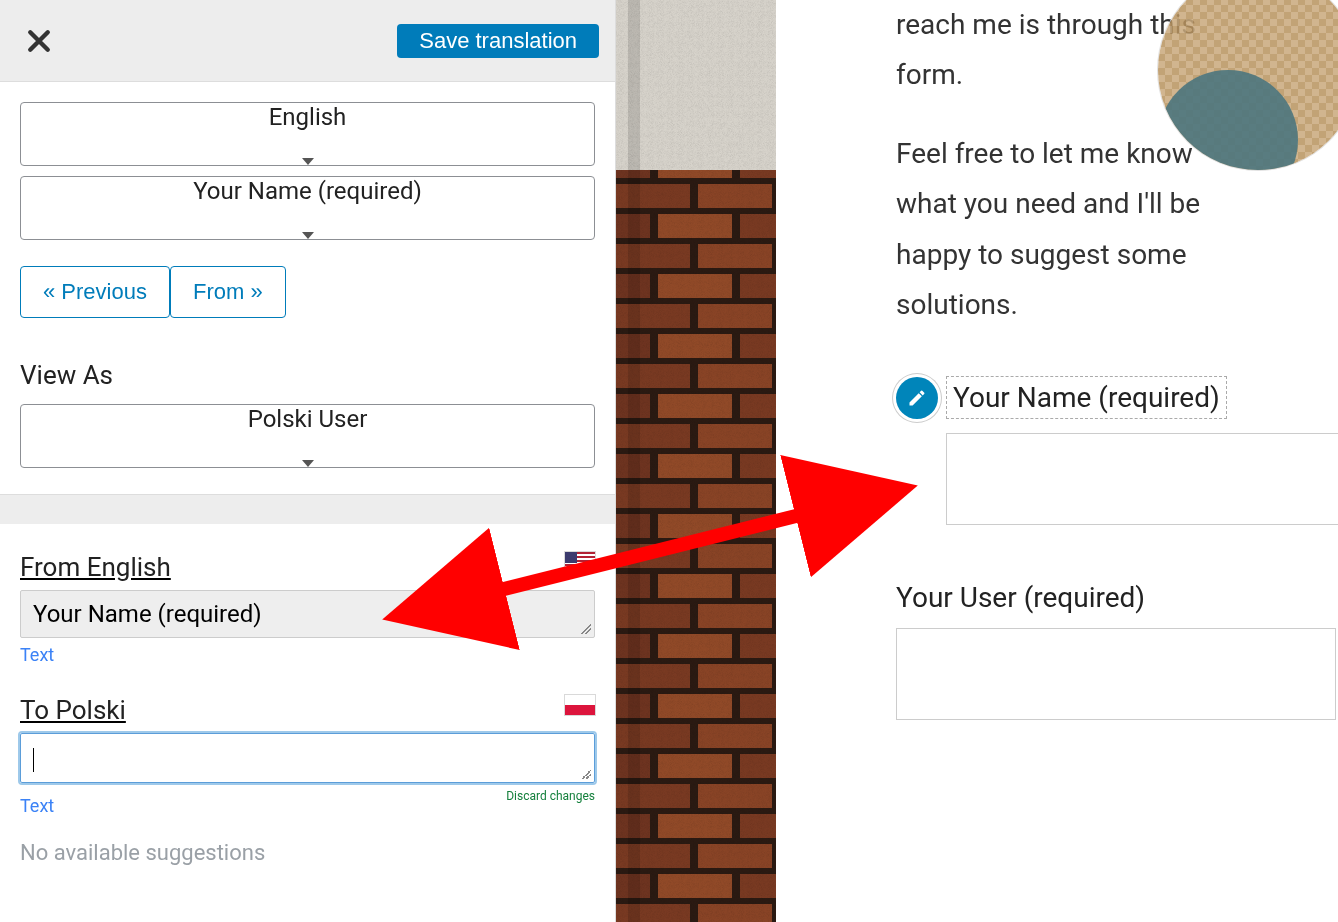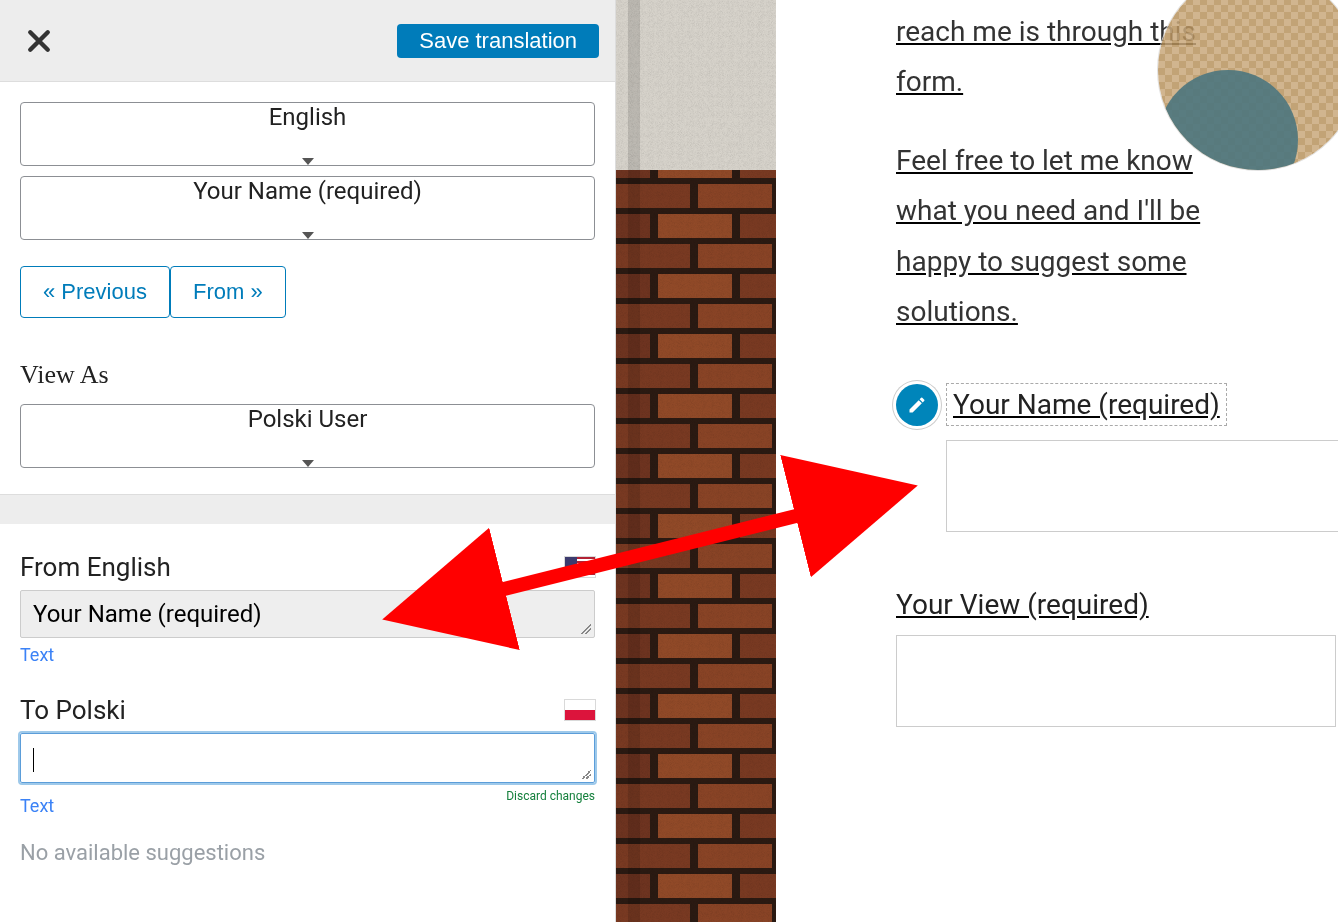--- a/index.html
+++ b/index.html
@@ -10,43 +10,43 @@
   .panel-header { background:#ededed; border-bottom:1px solid #ddd; height:82px; display:flex; align-items:center; justify-content:space-between; padding:0 16px 0 24px;}
   .close-icon svg { width:30px; height:30px; display:block;}
   .close-icon { cursor:pointer; }
   .save-btn { background:#007cba; color:#fff; border:none; padding:4px 22px; font-size:22px; border-radius:4px; cursor:pointer; font-weight:400;}
   .panel-body { padding:20px 20px 0 20px; }
   .select { width:100%; border:1px solid #8c8f94; border-radius:4px; height:64px; display:flex; align-items:center; justify-content:space-between; padding:0 16px; font-size:24px; color:#222; background:#fff; cursor:pointer;flex-direction:column; }
   .select + .select { margin-top:10px; }
   .caret { width:0; height:0; border-left:6px solid transparent; border-right:6px solid transparent; border-top:7px solid #555;}
   .nav-row { display:flex; justify-content:flex-start; margin-top:26px; padding-bottom:42px;}
   .nav-btn { background:#fff; border:1px solid #007cba; color:#007cba; padding:12px 22px; font-size:22px; border-radius:4px; cursor:pointer;}
-  .section-label { font-size:26px; color:#222; margin:0 0 14px 0; padding-top:0;font-family:Liberation Serif, serif;}
+  .section-label { font-size:26px; color:#222; margin:0 0 14px 0; padding-top:0;}
   .divider-band { background:#ededed; height:30px; margin:26px -20px 0 -20px; border-top:1px solid #ddd;}
-  .lang-row { display:flex; justify-content:space-between; align-items:center; margin-top:28px;}
+  .lang-row { display:flex; justify-content:space-between; align-items:flex-start; margin-top:28px;text-decoration:underline;}
   .lang-label { font-size:26px; color:#222;}
   .flag { width:30px; height:20px; position:relative; box-shadow:0 0 0 1px rgba(0,0,0,0.15);}
   .flag-us { background: linear-gradient(to bottom, #b22234 0 10%, #fff 10% 20%, #b22234 20% 30%, #fff 30% 40%, #b22234 40% 50%, #fff 50% 60%, #b22234 60% 70%, #fff 70% 80%, #b22234 80% 90%, #fff 90% 100%);}
   .flag-us::before { content:""; position:absolute; left:0; top:0; width:40%; height:54%; background:#3c3b6e;}
   .flag-pl { background: linear-gradient(to bottom, #fff 0 50%, #dc143c 50% 100%);}
   .source-box { width:100%; background:#eee; border:1px solid #ccc; border-radius:2px; font-size:24px; padding:10px 12px; resize:none; height:48px; line-height:1.1; margin-top:8px; position:relative;}
   .resize-handle { position:absolute; right:3px; bottom:3px; width:10px; height:10px; background:
       linear-gradient(135deg, transparent 0 50%, #888 50% 60%, transparent 60% 70%, #888 70% 80%, transparent 80% 100%);
   }
   .subtext { font-size:18px; color:#3b82f6; margin-top:6px;}
   .target-box { width:100%; border:1px solid #5b9dd9; border-radius:2px; outline: 2px solid #9ec9ea; font-size:24px; padding:10px 12px; resize:none; height:50px; margin-top:8px; background:#fff; position:relative;}
   .cursor-bar { display:inline-block; width:1px; height:24px; background:#000; vertical-align:middle;}
   .under-row { display:flex; justify-content:space-between; margin-top:6px;}
   .discard { color:#15803d; font-size:12px; cursor:pointer;}
   .no-suggest { color:#9aa0a6; font-size:22px; margin-top:24px;}
   
   .brick-strip { position:absolute; left:616px; top:0; width:160px; height:100%; overflow:hidden; }
   .brick-strip svg { width:100%; height:100%; display:block;}
   
-  .preview { position:absolute; left:776px; top:0; right:0; height:100%; padding:7px 0 0 120px;text-decoration:underline;}
+  .preview { position:absolute; left:776px; top:0; right:0; height:100%; padding:0 0 0 120px;}
   .para { font-size:28px; line-height:1.8; color:#333; max-width:330px;}
   .avatar { position:absolute; right:-20px; top:-30px; width:200px; height:200px; border-radius:50%; overflow:hidden; opacity:0.85; box-shadow: 0 0 0 1px #ddd;}
   .avatar svg { width:100%; height:100%;}
   .field-label-row { display:flex; align-items:center; gap:8px; margin-top:46px;}
   .edit-badge { width:42px; height:42px; border-radius:50%; background:#0085ba; display:flex; align-items:center; justify-content:center; box-shadow:0 0 0 3px #fff, 0 0 0 4px #ccc; cursor:pointer; }
   .edit-badge svg { width:20px; height:20px;}
   .highlight-label { border:1px dashed #aaa; padding:4px 6px; font-size:28px; color:#222; background:#fff;}
   .preview-input { margin-top:14px; width:440px; height:92px; border:1px solid #ccc; background:#fff;}
   .plain-label { font-size:28px; color:#222; margin-top:56px;}
   
@@ -155,21 +155,21 @@
     <div class="field-label-row">
       <span class="edit-badge">
         <svg viewBox="0 0 24 24">
             <path d="M3 17.25V21h3.75L17.81 9.94l-3.75-3.75L3 17.25zM20.71 7.04a1 1 0 0 0 0-1.41l-2.34-2.34a1 1 0 0 0-1.41 0l-1.83 1.83 3.75 3.75 1.83-1.83z" fill="#fff"></path>
           </svg>
       </span>
       <span class="highlight-label">Your Name (required)</span>
     </div>
     <div class="preview-input" style="margin-left:50px;"></div>
 
-    <div class="plain-label">Your View (required)</div>
+    <div class="plain-label">Your User (required)</div>
     <div class="preview-input"></div>
   </div>
 
   <svg class="arrow-overlay" viewBox="0 0 1338 922">
     <defs>
       <marker id="ahead" viewBox="0 0 10 10" refX="2" refY="5" markerWidth="9" markerHeight="9" orient="auto-start-reverse">
         <path d="M0 0 L10 5 L0 10 z" fill="red"></path>
       </marker>
     </defs>
     <line x1="480" y1="595" x2="820" y2="510" stroke="red" stroke-width="14" marker-start="url(#ahead)" marker-end="url(#ahead)"></line>

